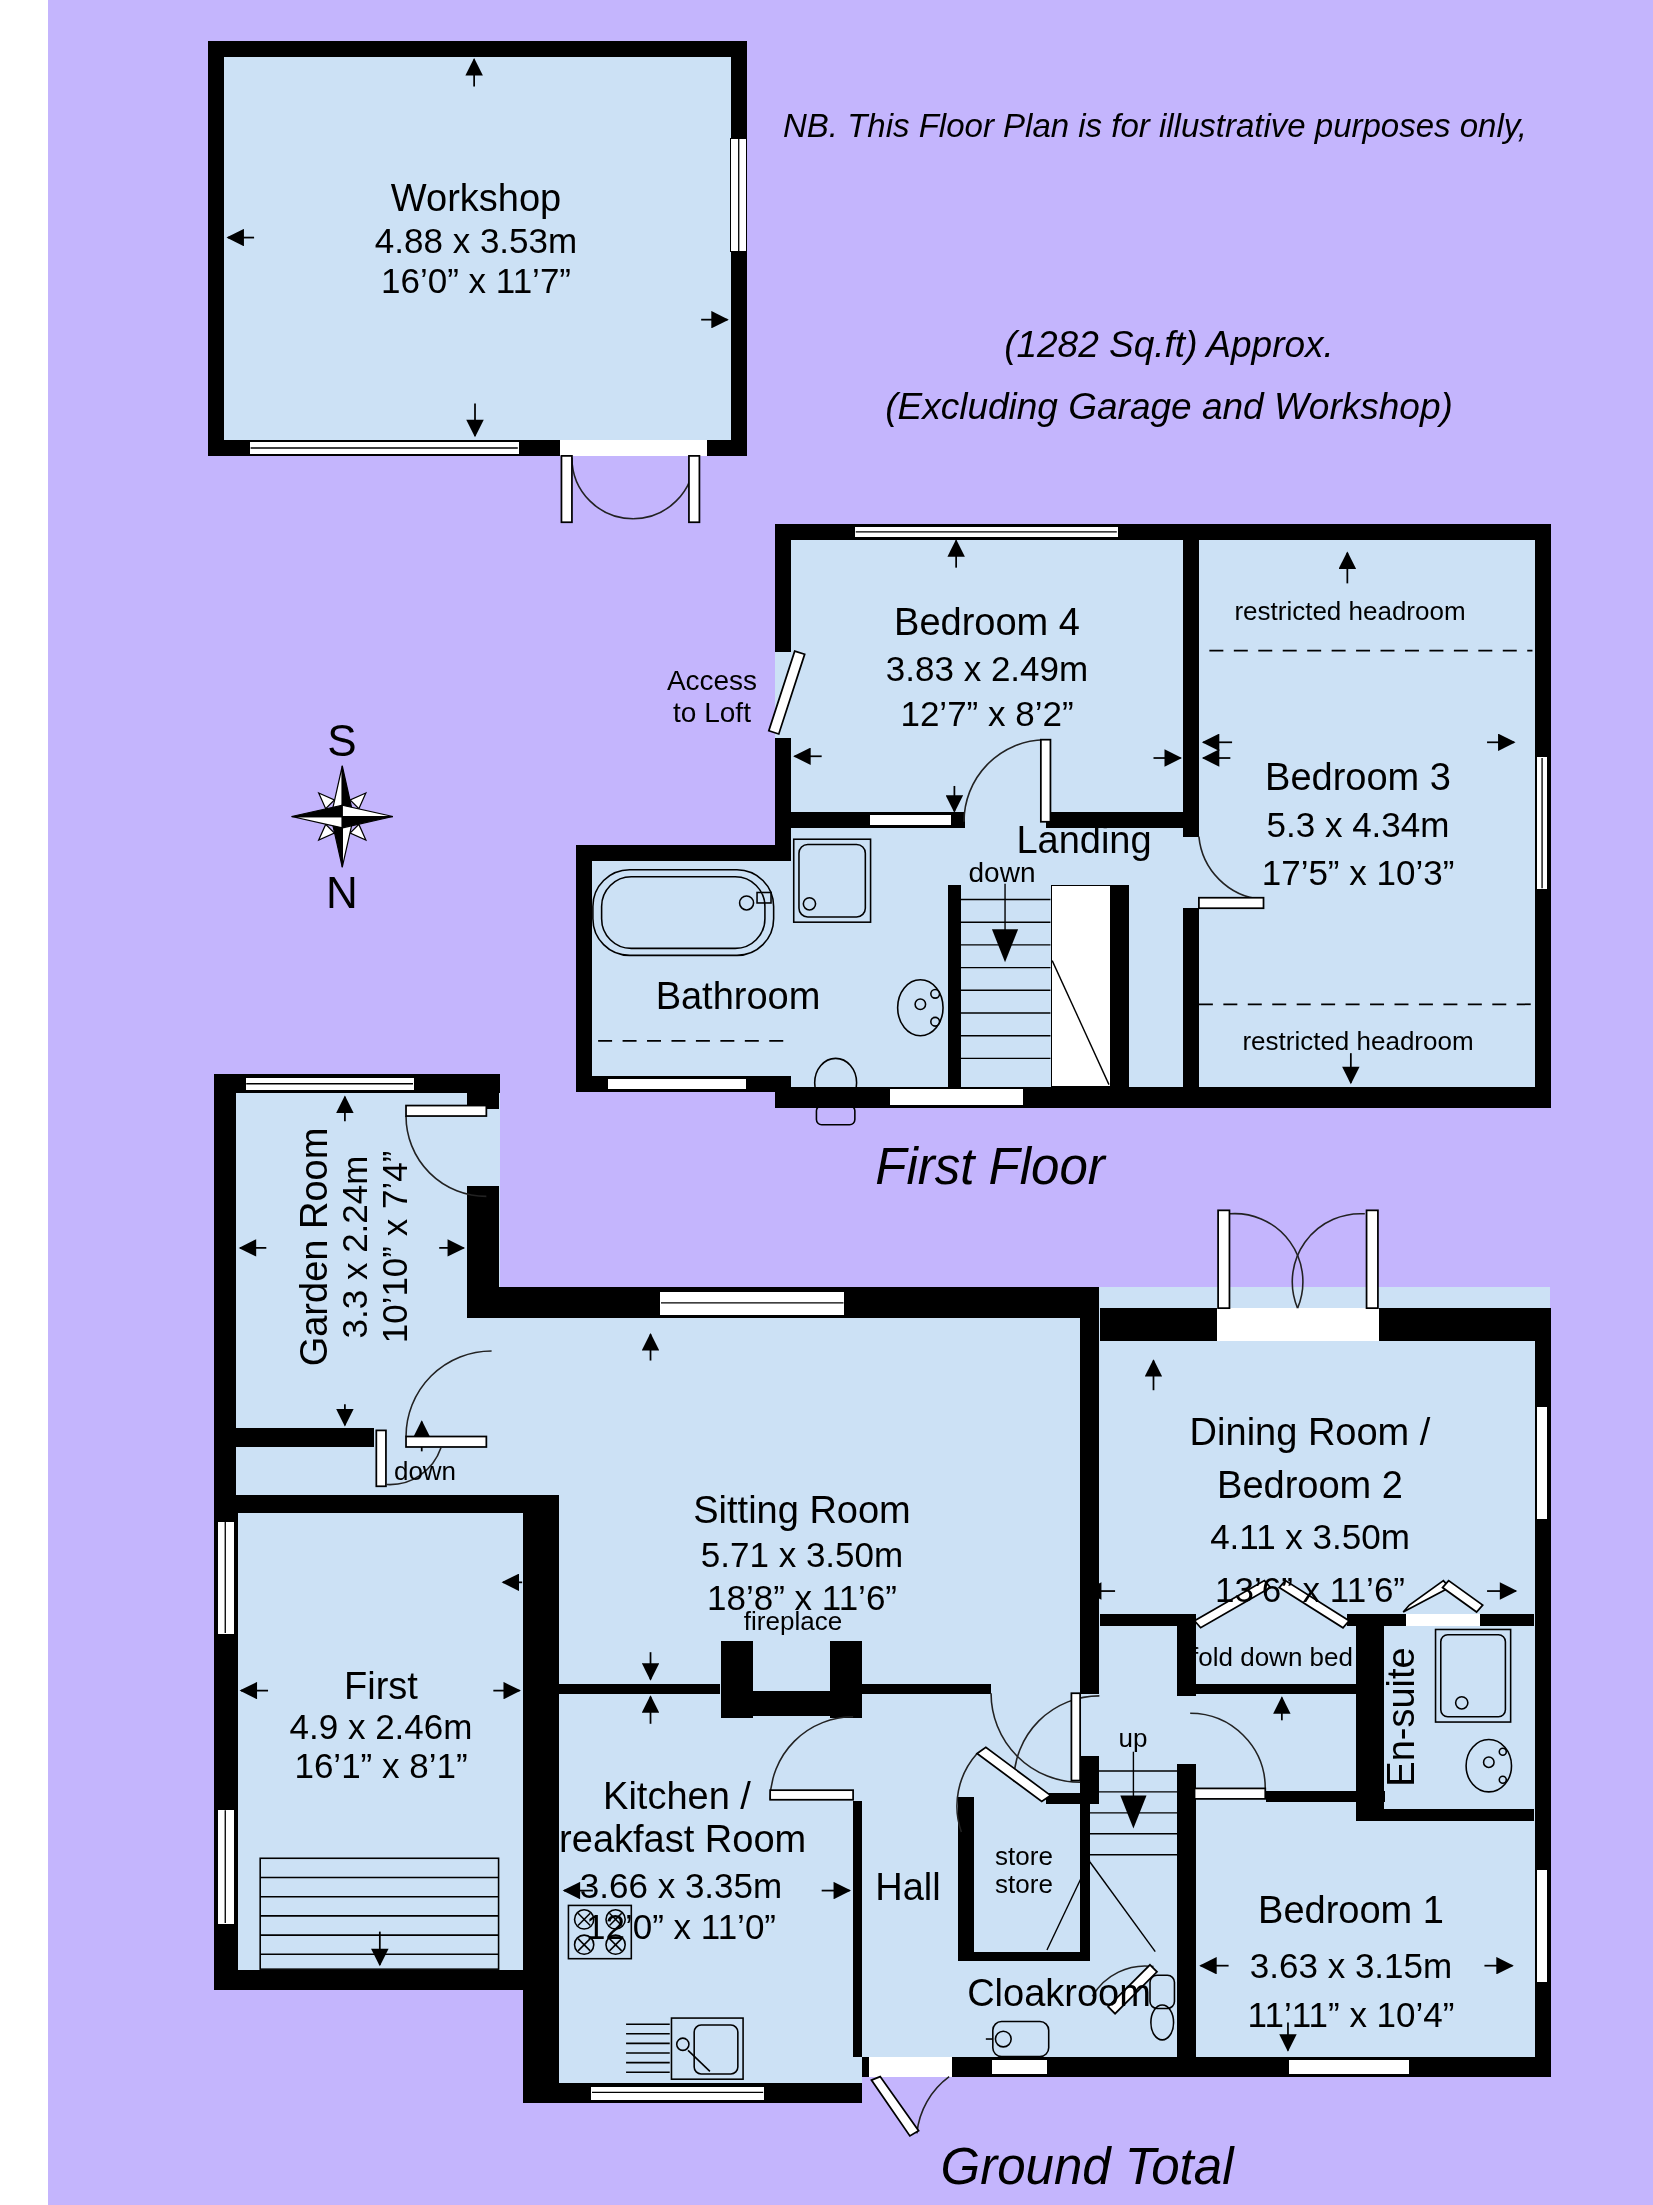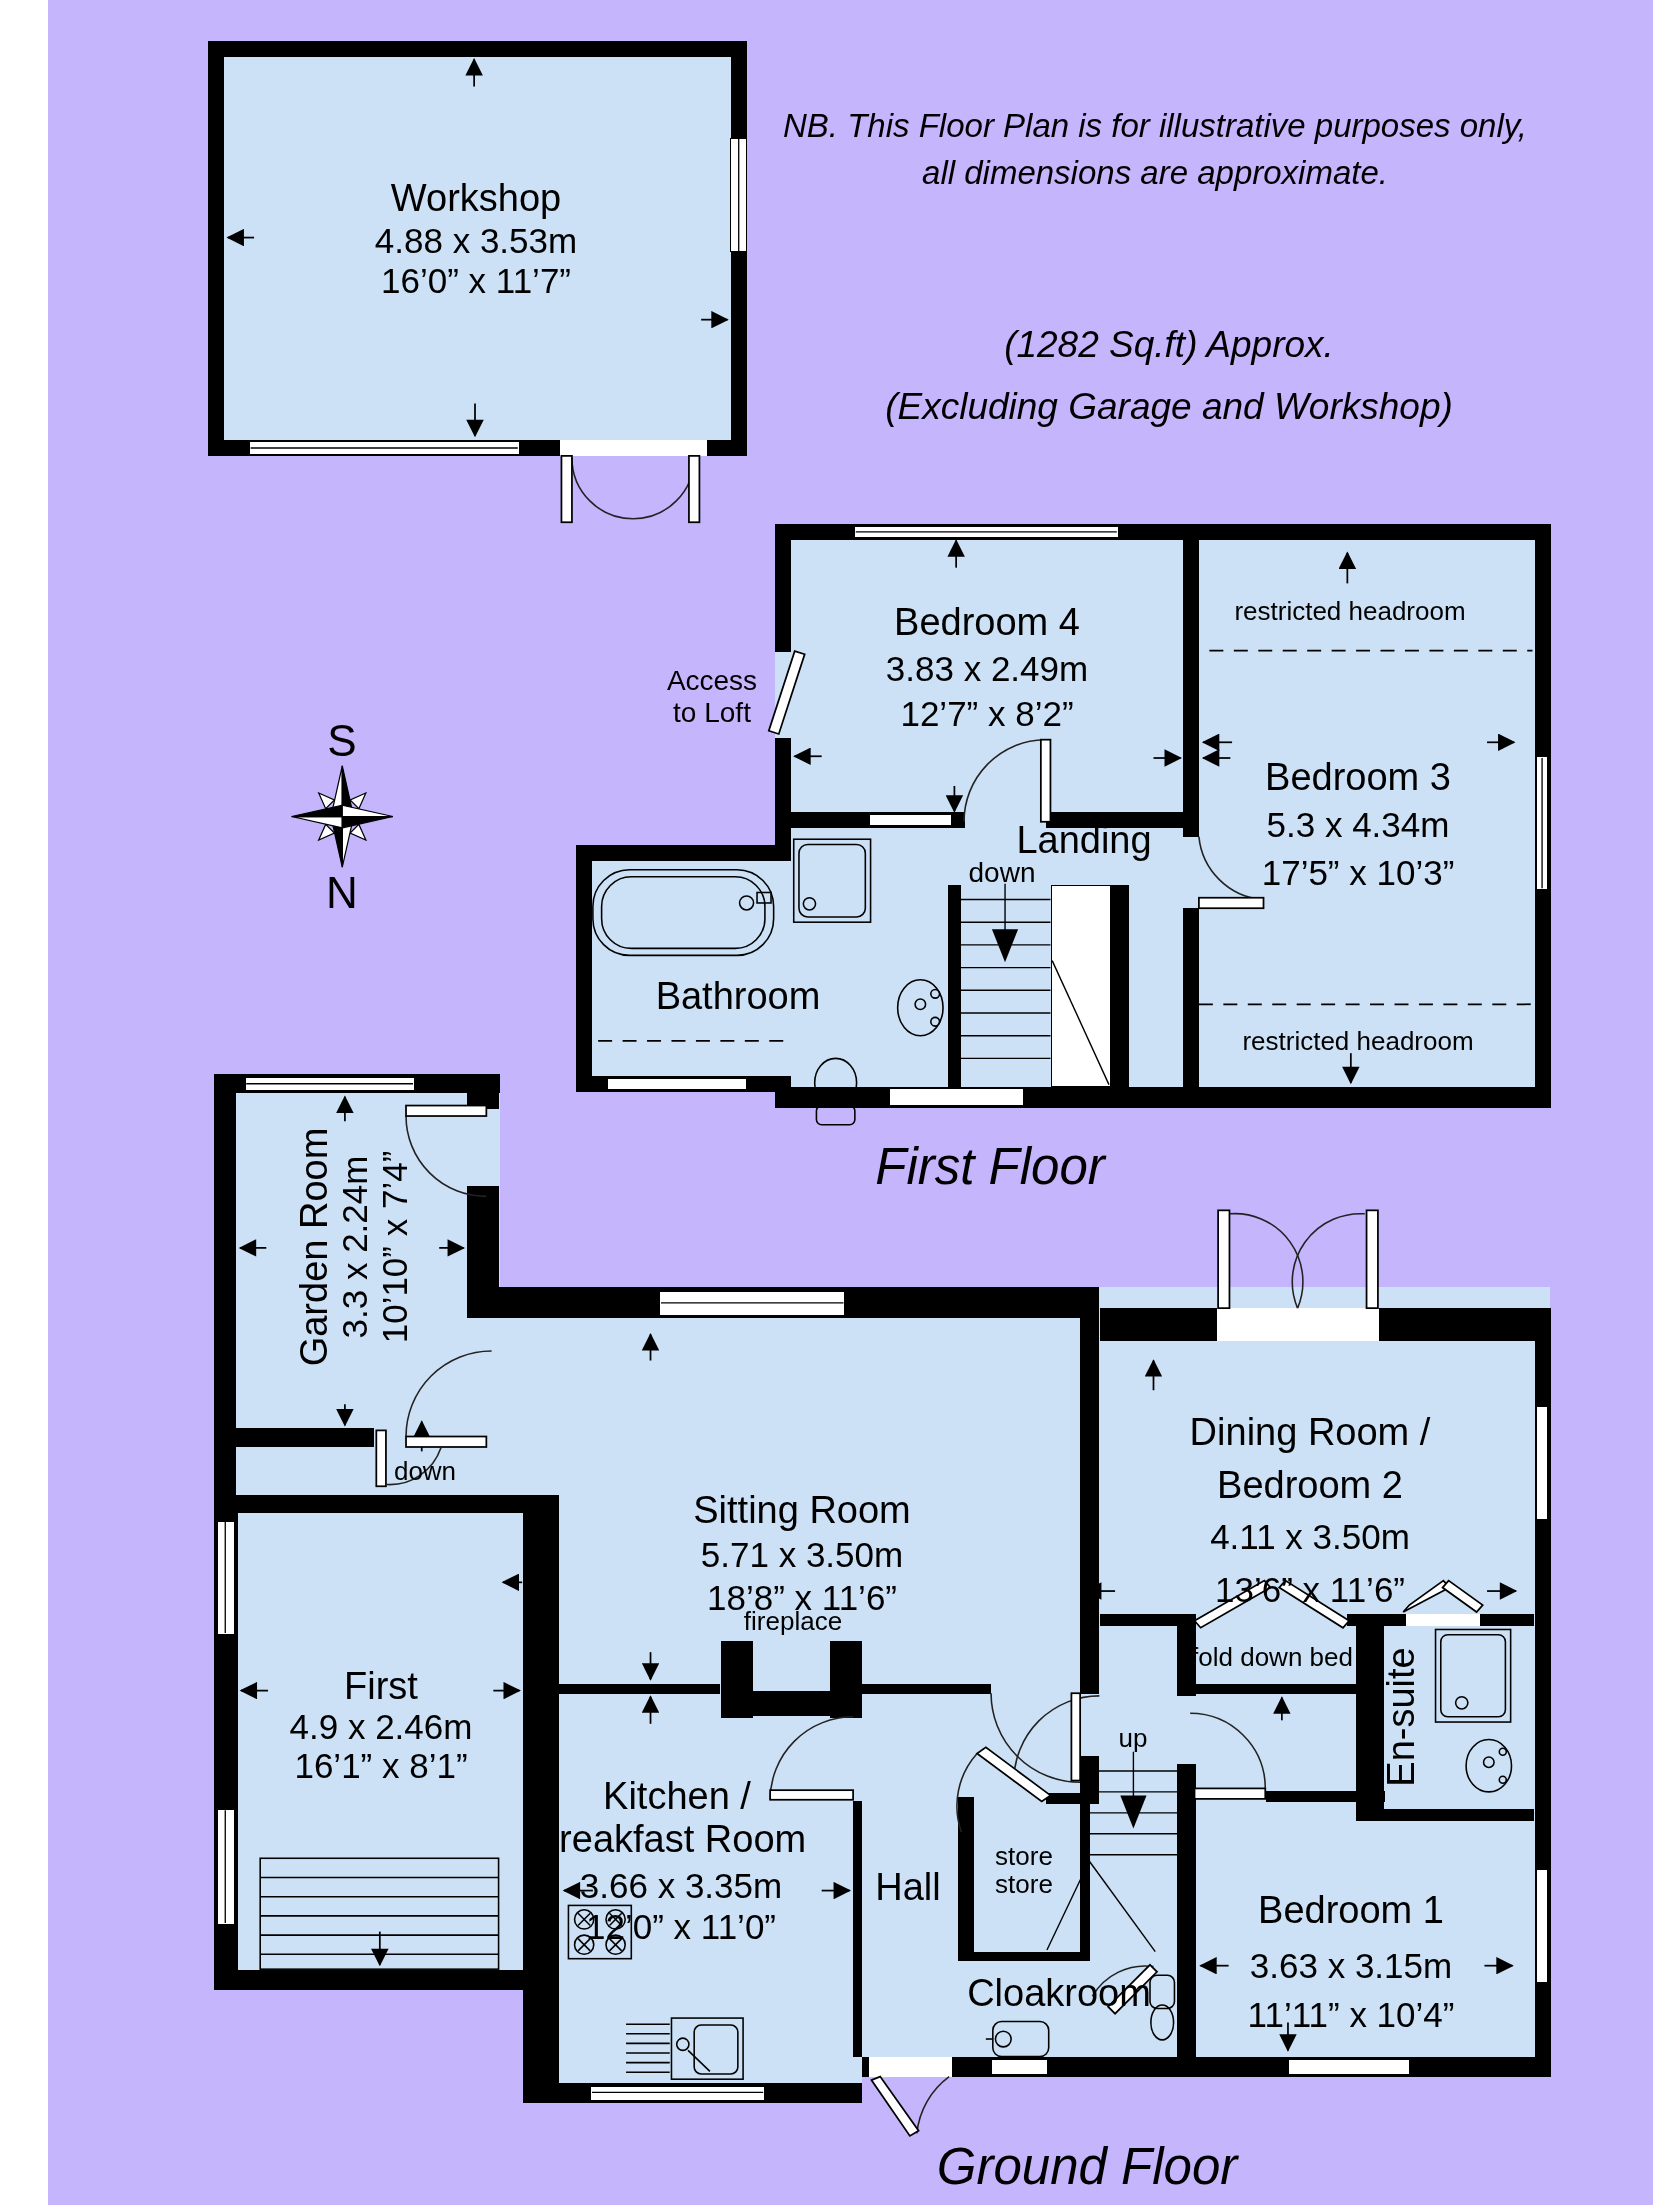--- a/index.html
+++ b/index.html
@@ -335,21 +335,20 @@
       <polygon points="337,993 350,935 337,935" fill="#fff"></polygon>
       <polygon points="337,993 324,935 337,935" fill="#000"></polygon>
       <polygon points="279,935 337,948 337,935" fill="#fff"></polygon>
       <polygon points="279,935 337,922 337,935" fill="#000"></polygon>
       <polygon points="395,935 337,922 337,935" fill="#fff"></polygon>
       <polygon points="395,935 337,948 337,935" fill="#000"></polygon>
     </g>
   </svg>
 
   <div class="t ti36" style="left:1107px;top:126px">NB. This Floor Plan is for illustrative purposes only,</div>
-  <div class="t ti36" style="left:1107px;top:173px">all dimensions are approximate.</div>
   <div class="t ti42" style="left:1121px;top:345px">(1282 Sq.ft) Approx.</div>
   <div class="t ti42" style="left:1121px;top:407px">(Excluding Garage and Workshop)</div>
 
   <div class="t t44" style="left:428px;top:198px">Workshop</div>
   <div class="t t40" style="left:428px;top:241px">4.88 x 3.53m</div>
   <div class="t t40" style="left:428px;top:281px">16’0” x 11’7”</div>
 
   <div class="t t48" style="left:294px;top:741px">S</div>
   <div class="t t48" style="left:294px;top:893px">N</div>
 
@@ -404,16 +403,16 @@
   <div class="t t30" style="left:1085px;top:1738px">up</div>
   <div class="t t30" style="left:976px;top:1856px">store</div>
   <div class="t t30" style="left:976px;top:1884px">store</div>
 
   <div class="t t44" style="left:1303px;top:1910px">Bedroom 1</div>
   <div class="t t40" style="left:1303px;top:1966px">3.63 x 3.15m</div>
   <div class="t t40" style="left:1303px;top:2015px">11’11” x 10’4”</div>
 
   <div class="t t44" style="left:1011px;top:1993px">Cloakroom</div>
 
-  <div class="t ti56" style="left:1039px;top:2166px">Ground Floor</div>
+  <div class="t ti56" style="left:1039px;top:2166px">Ground Total</div>
 
 </div>
 
 
 </body></html>

